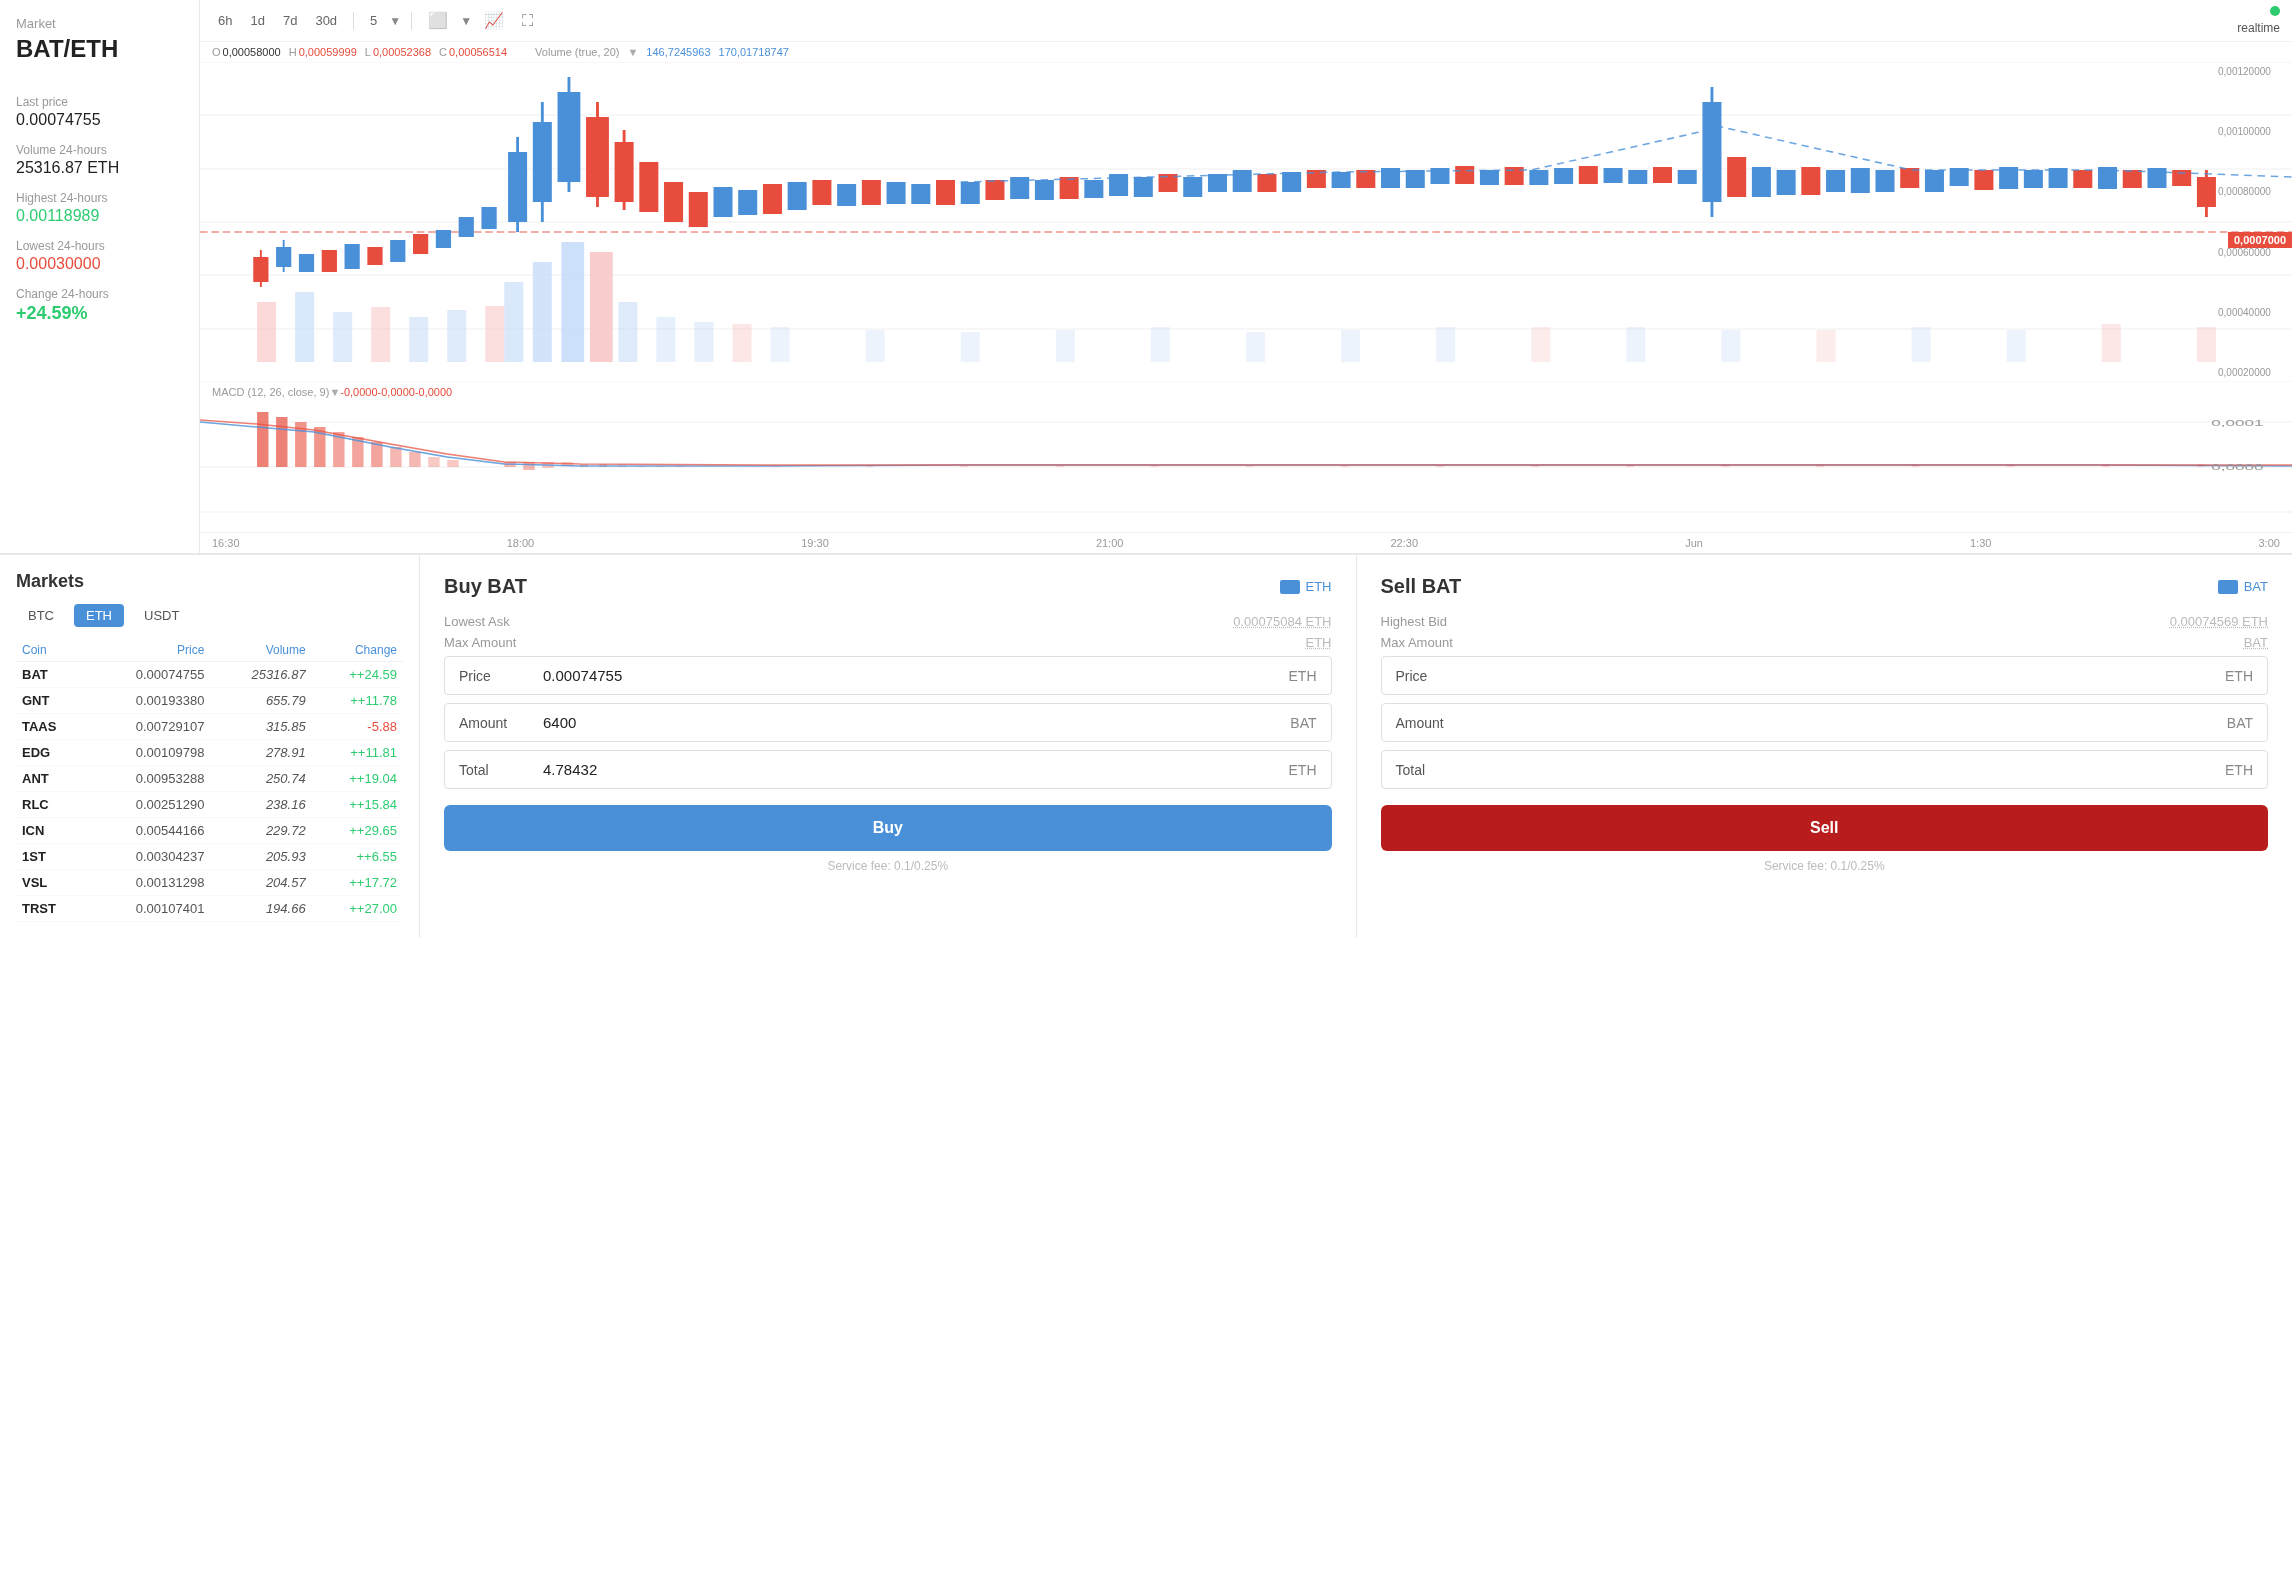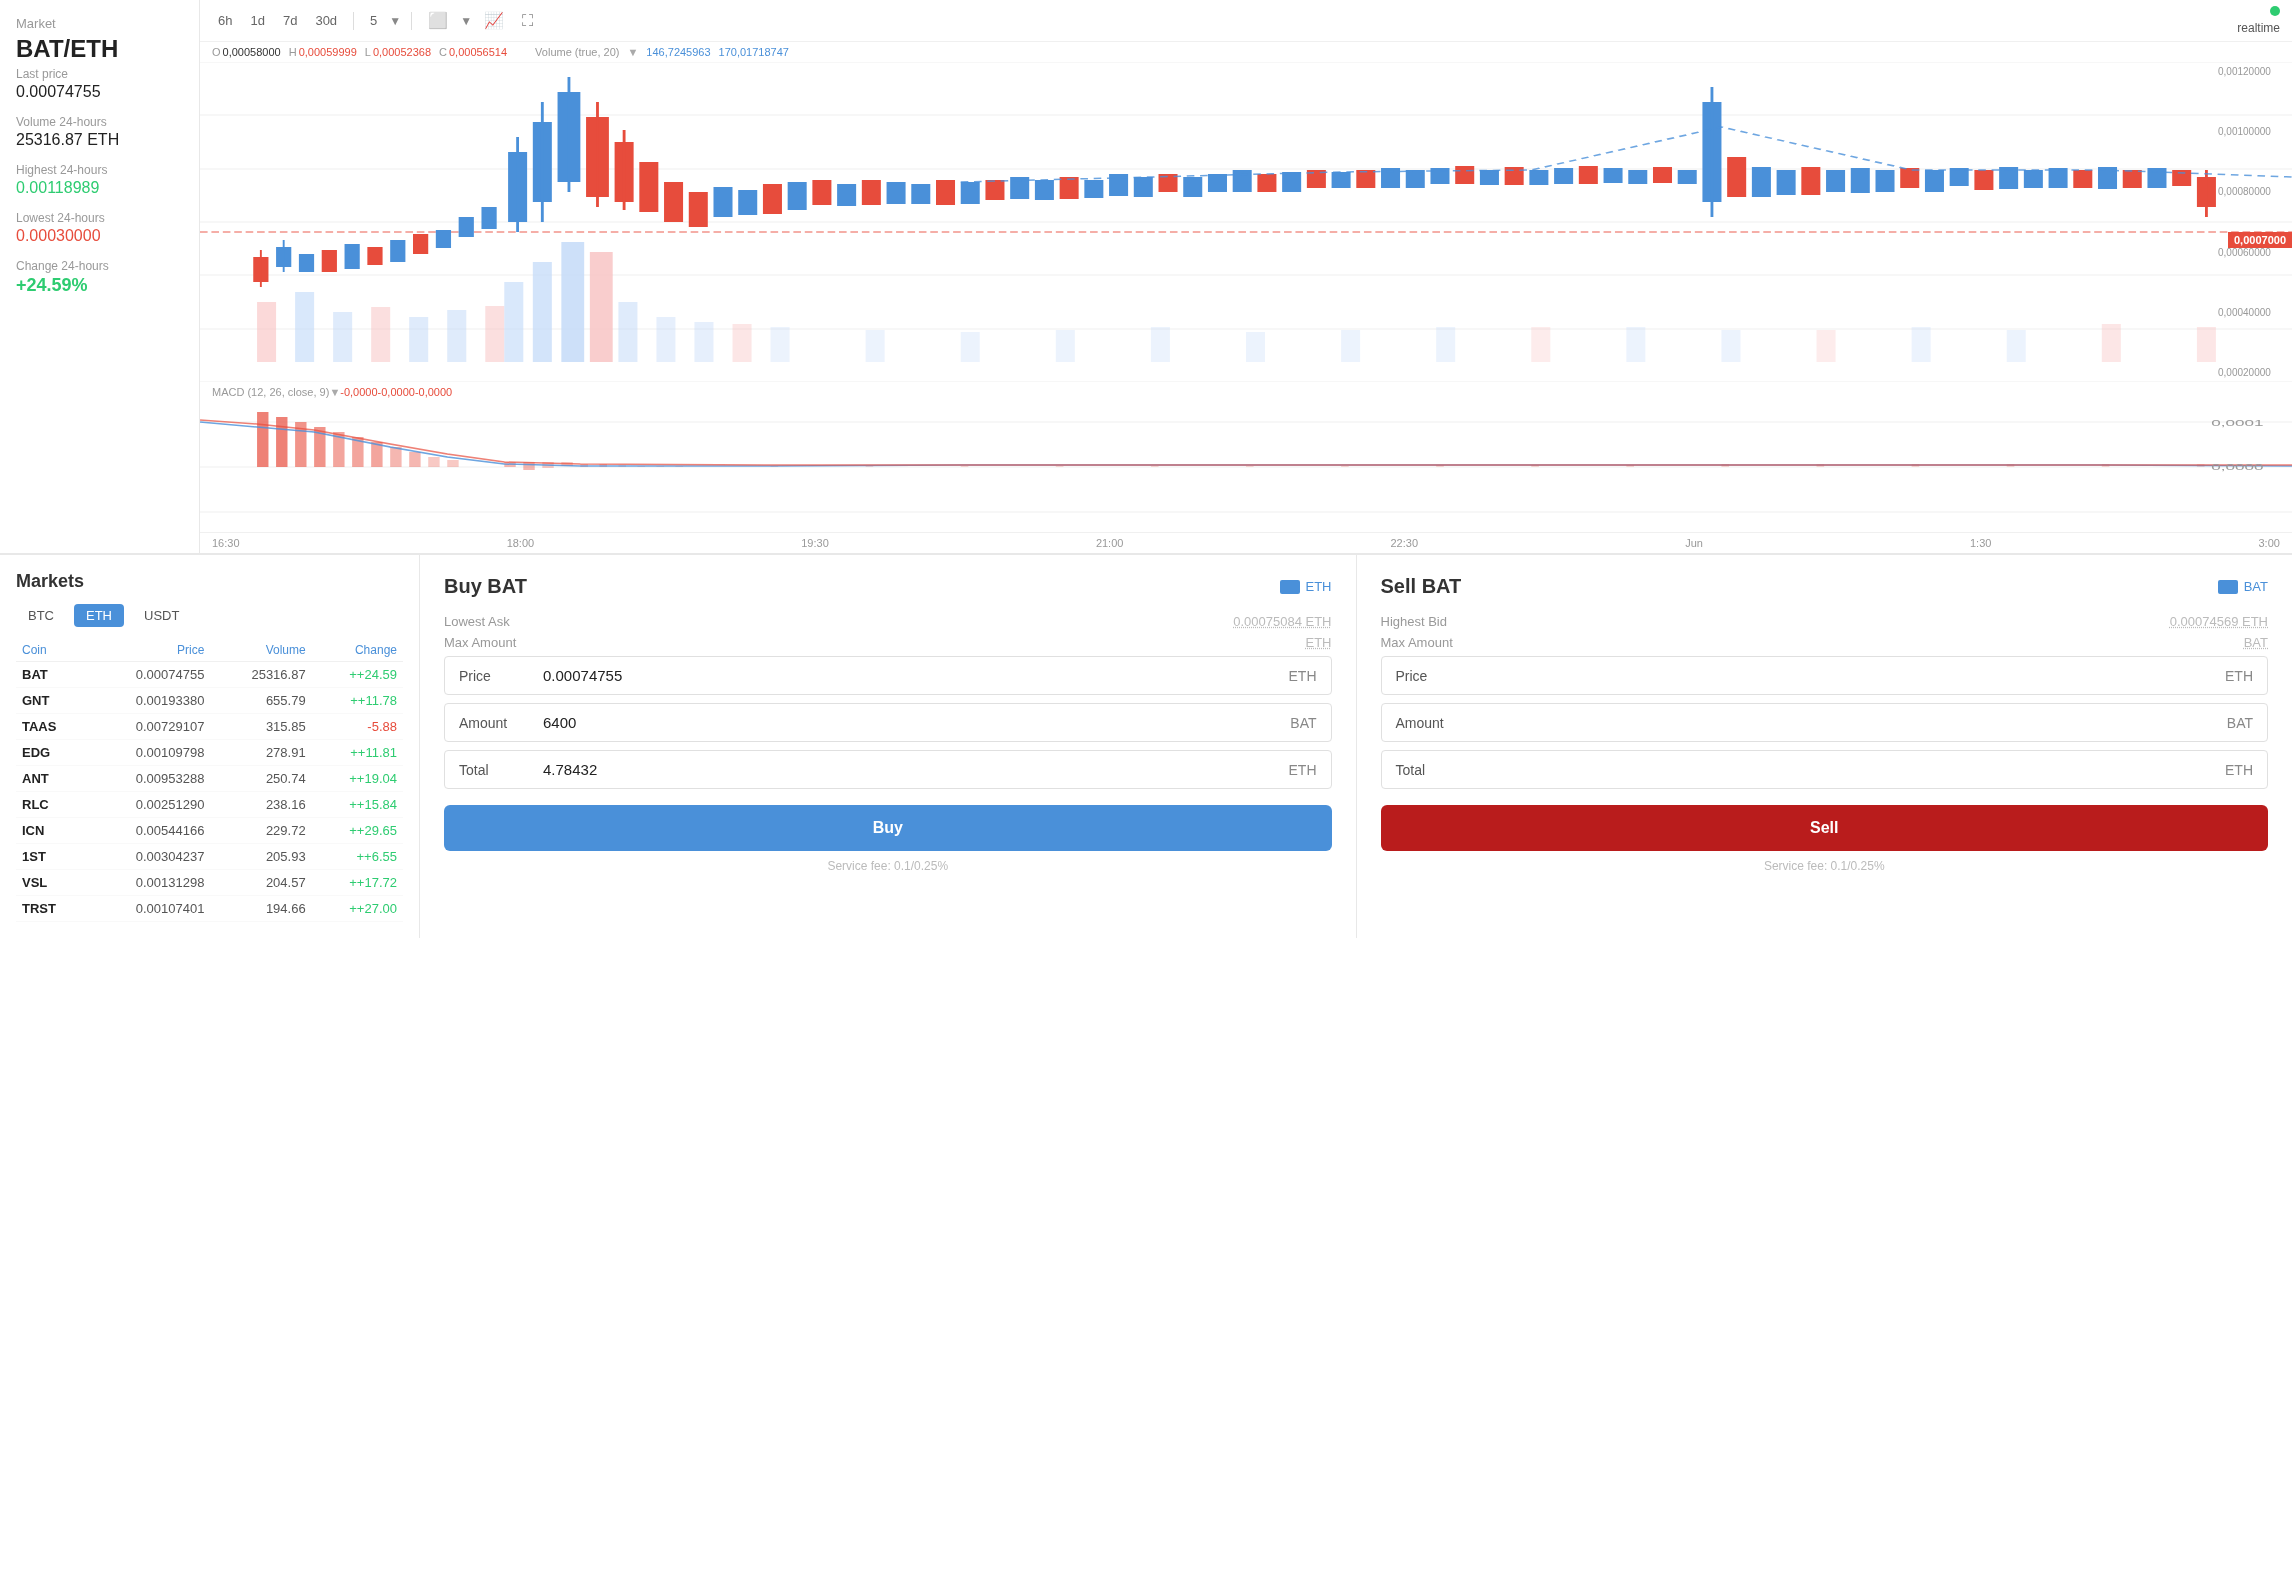--- a/index.html
+++ b/index.html
@@ -6,21 +6,21 @@
     body { font-family: -apple-system, BlinkMacSystemFont, 'Segoe UI', sans-serif; background: #f5f5f5; color: #333; font-size: 13px; }
 
     .app { display: flex; flex-direction: column; height: 100vh; background: #fff; }
 
     
     .top-section { display: flex; flex: 0 0 auto; border-bottom: 1px solid #e8e8e8; }
 
     
     .sidebar { width: 200px; padding: 16px; border-right: 1px solid #e8e8e8; background: #fff; flex-shrink: 0; }
     .sidebar-market-label { font-size: 13px; color: #999; margin-bottom: 4px; }
-    .sidebar-market-name { font-size: 24px; font-weight: 600; color: #222; margin-bottom: 4px; }
+    .sidebar-market-name { font-size: 24px; font-weight: 600; color: #222; margin-bottom: 32px; }
     .sidebar-stat { margin-bottom: 14px; }
     .sidebar-stat-label { font-size: 12px; color: #999; margin-bottom: 2px; }
     .sidebar-stat-value { font-size: 16px; font-weight: 500; color: #222; }
     .sidebar-stat-value.green { color: #2ecc71; }
     .sidebar-stat-value.red { color: #e74c3c; }
     .sidebar-stat-value.change { font-size: 18px; font-weight: 600; }
 
     
     .chart-area { flex: 1; display: flex; flex-direction: column; background: #fff; overflow: hidden; }
     .chart-toolbar { display: flex; align-items: center; padding: 6px 12px; border-bottom: 1px solid #f0f0f0; gap: 6px; }
@@ -59,21 +59,21 @@
     .markets-title { font-size: 18px; font-weight: 600; margin-bottom: 12px; }
     .market-tabs { display: flex; gap: 8px; margin-bottom: 12px; }
     .market-tab { padding: 4px 12px; border-radius: 4px; cursor: pointer; font-size: 13px; color: #555; background: none; border: none; }
     .market-tab.active { background: #4a90d9; color: #fff; }
     .market-table { width: 100%; border-collapse: collapse; }
     .market-table th { text-align: right; font-size: 12px; color: #4a90d9; padding: 4px 6px; font-weight: 500; border-bottom: 1px solid #f0f0f0; }
     .market-table th:first-child { text-align: left; }
     .market-table td { padding: 5px 6px; font-size: 13px; text-align: right; border-bottom: 1px solid #f9f9f9; }
     .market-table td:first-child { text-align: left; font-weight: 600; color: #222; }
     .market-table td.price { color: #555; }
-    .market-table td.volume { color: #555; }
+    .market-table td.volume { color: #555; font-style: italic; }
     .market-table td.change-pos { color: #2ecc71; }
     .market-table td.change-neg { color: #e74c3c; }
 
     
     .trade-panel { flex: 1; padding: 20px 24px; border-right: 1px solid #e8e8e8; }
     .trade-panel-header { display: flex; justify-content: space-between; align-items: center; margin-bottom: 16px; }
     .trade-panel-title { font-size: 20px; font-weight: 600; }
     .trade-currency-badge { display: flex; align-items: center; gap: 6px; font-size: 13px; color: #4a90d9; }
     .badge-icon { width: 20px; height: 14px; background: #4a90d9; border-radius: 2px; display: inline-block; }
 

